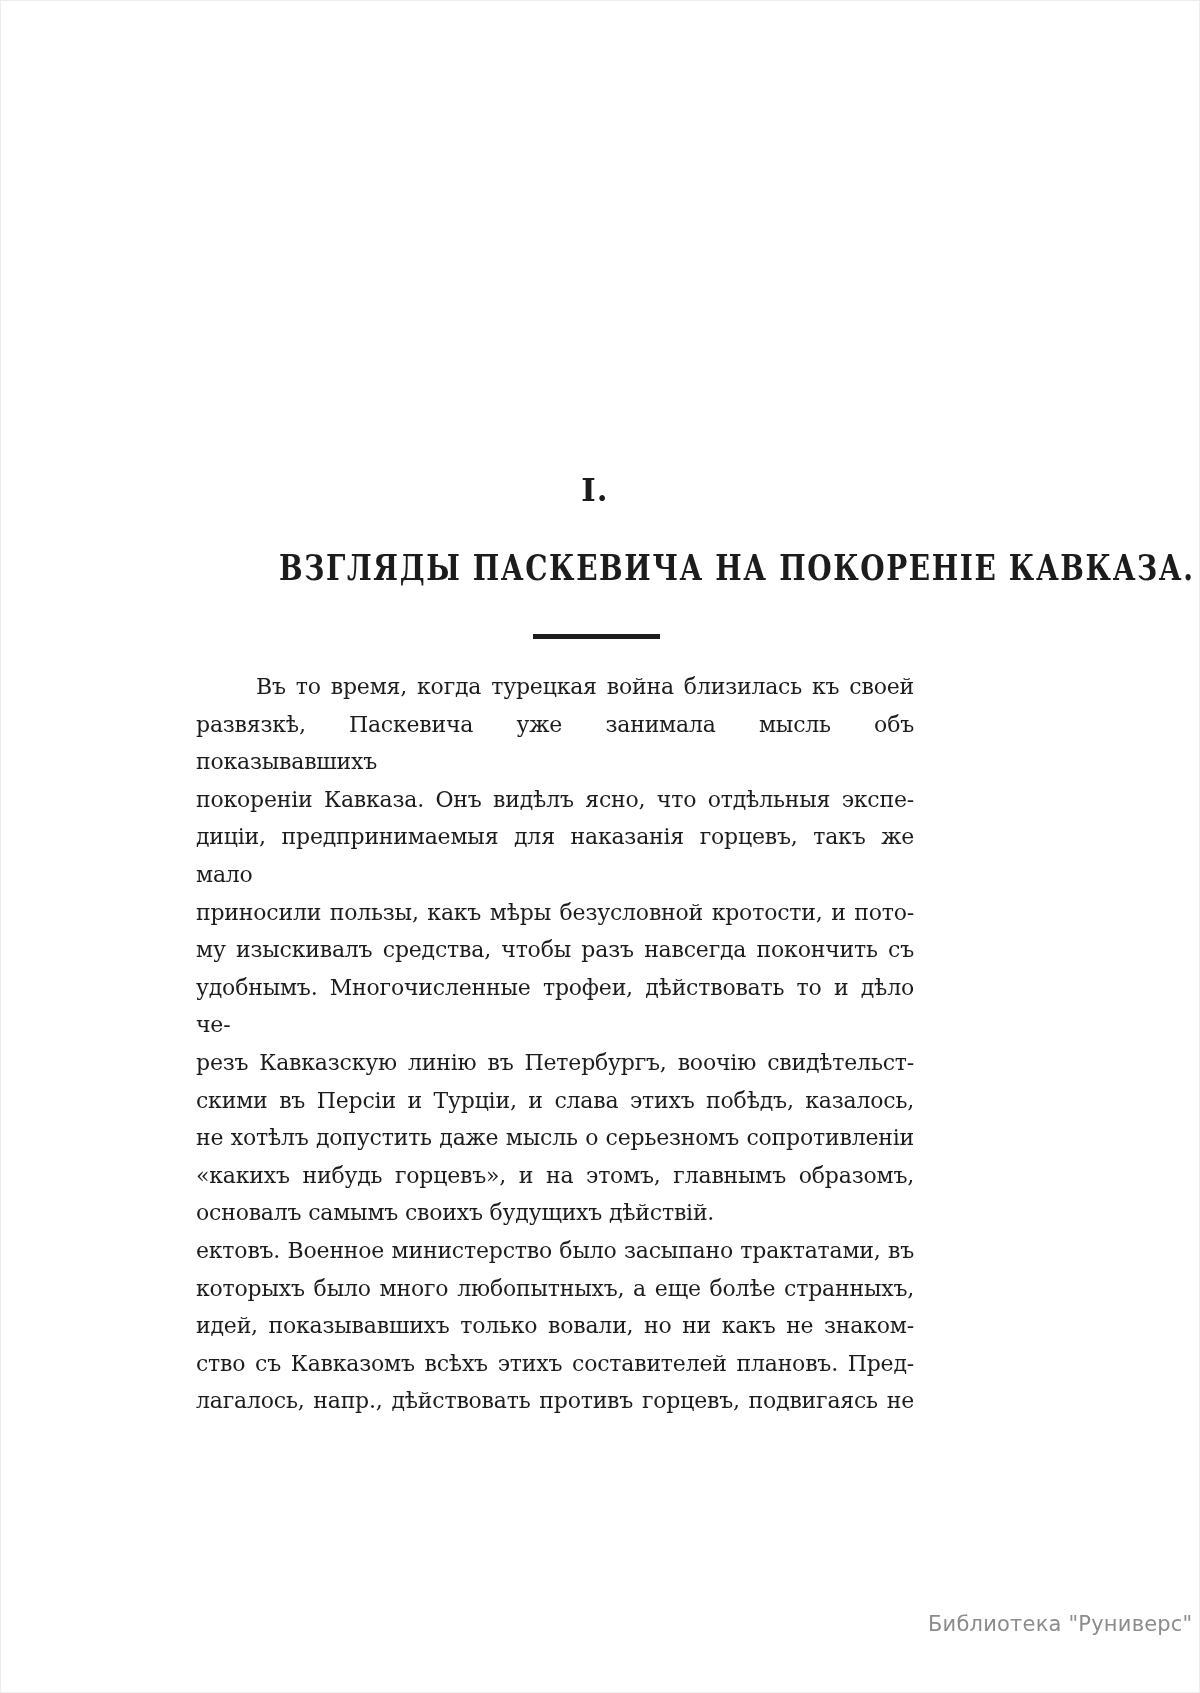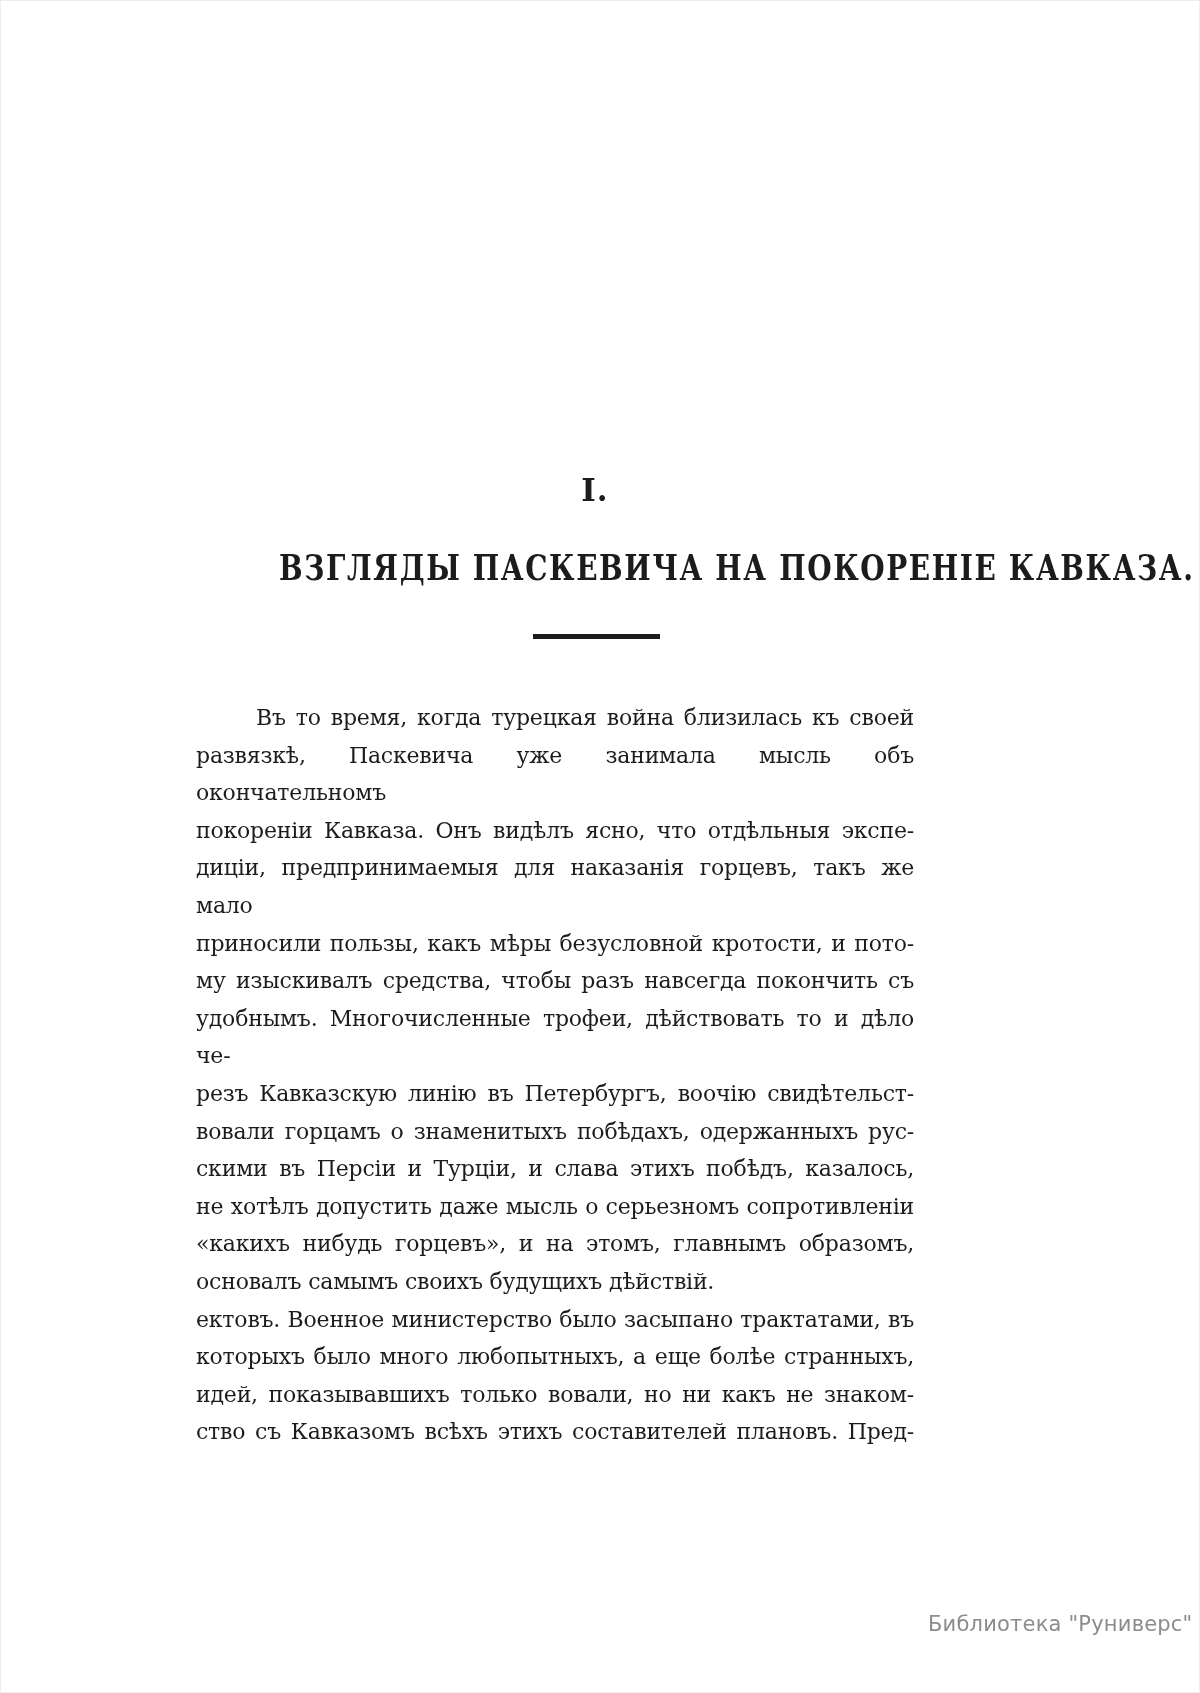--- a/index.html
+++ b/index.html
@@ -56,21 +56,21 @@
   }
   .paragraph { margin: 0; }
   .line {
     font-size: 22px;
     line-height: 37.6px;
     letter-spacing: -0.2px;
     text-align: justify;
     text-align-last: justify;
     white-space: normal;
   }
-  .line.indent { padding-left: 60px; margin-top: 31px; }
+  .line.indent { padding-left: 60px; }
   .line.flush  { text-align-last: left; }
   .watermark {
     position: absolute;
     top: 1612px;
     left: 928px;
     font-family: "DejaVu Sans", sans-serif;
     font-size: 21px;
     color: #8c8c8c;
     letter-spacing: 0.2px;
   }
@@ -82,36 +82,36 @@
 
   <div class="chapter-number">I.</div>
 
   <div class="chapter-title">ВЗГЛЯДЫ ПАСКЕВИЧА НА ПОКОРЕНІЕ КАВКАЗА.</div>
 
   <div class="title-rule"></div>
 
   <div class="body-text">
       <div class="paragraph">
         <div class="line indent">Въ то время, когда турецкая война близилась къ своей</div>
-        <div class="line">развязкѣ, Паскевича уже занимала мысль объ окончательномъ</div>
+        <div class="line">развязкѣ, Паскевича уже занимала мысль объ показывавшихъ</div>
         <div class="line">покореніи Кавказа. Онъ видѣлъ ясно, что отдѣльныя экспе-</div>
         <div class="line">диціи, предпринимаемыя для наказанія горцевъ, такъ же мало</div>
         <div class="line">приносили пользы, какъ мѣры безусловной кротости, и пото-</div>
         <div class="line">му изыскивалъ средства, чтобы разъ навсегда покончить съ</div>
         <div class="line">удобнымъ. Многочисленные трофеи, дѣйствовать то и дѣло че-</div>
         <div class="line">резъ Кавказскую линію въ Петербургъ, воочію свидѣтельст-</div>
-        <div class="line">вовали горцамъ о знаменитыхъ побѣдахъ, одержанныхъ рус-</div>
         <div class="line">скими въ Персіи и Турціи, и слава этихъ побѣдъ, казалось,</div>
         <div class="line">не хотѣлъ допустить даже мысль о серьезномъ сопротивленіи</div>
         <div class="line">«какихъ нибудь горцевъ», и на этомъ, главнымъ образомъ,</div>
         <div class="line flush">основалъ самымъ своихъ будущихъ дѣйствій.</div>
       </div>
       <div class="paragraph">
         <div class="line">ектовъ. Военное министерство было засыпано трактатами, въ</div>
         <div class="line">которыхъ было много любопытныхъ, а еще болѣе странныхъ,</div>
         <div class="line">идей, показывавшихъ только вовали, но ни какъ не знаком-</div>
         <div class="line">ство съ Кавказомъ всѣхъ этихъ составителей плановъ. Пред-</div>
+        <div class="line">лагалось, напр., дѣйствовать противъ горцевъ, подвигаясь не</div>
       </div>
     </div>
 
   <div class="watermark">Библиотека "Руниверс"</div>
 
 </div>
 
 </body></html>

